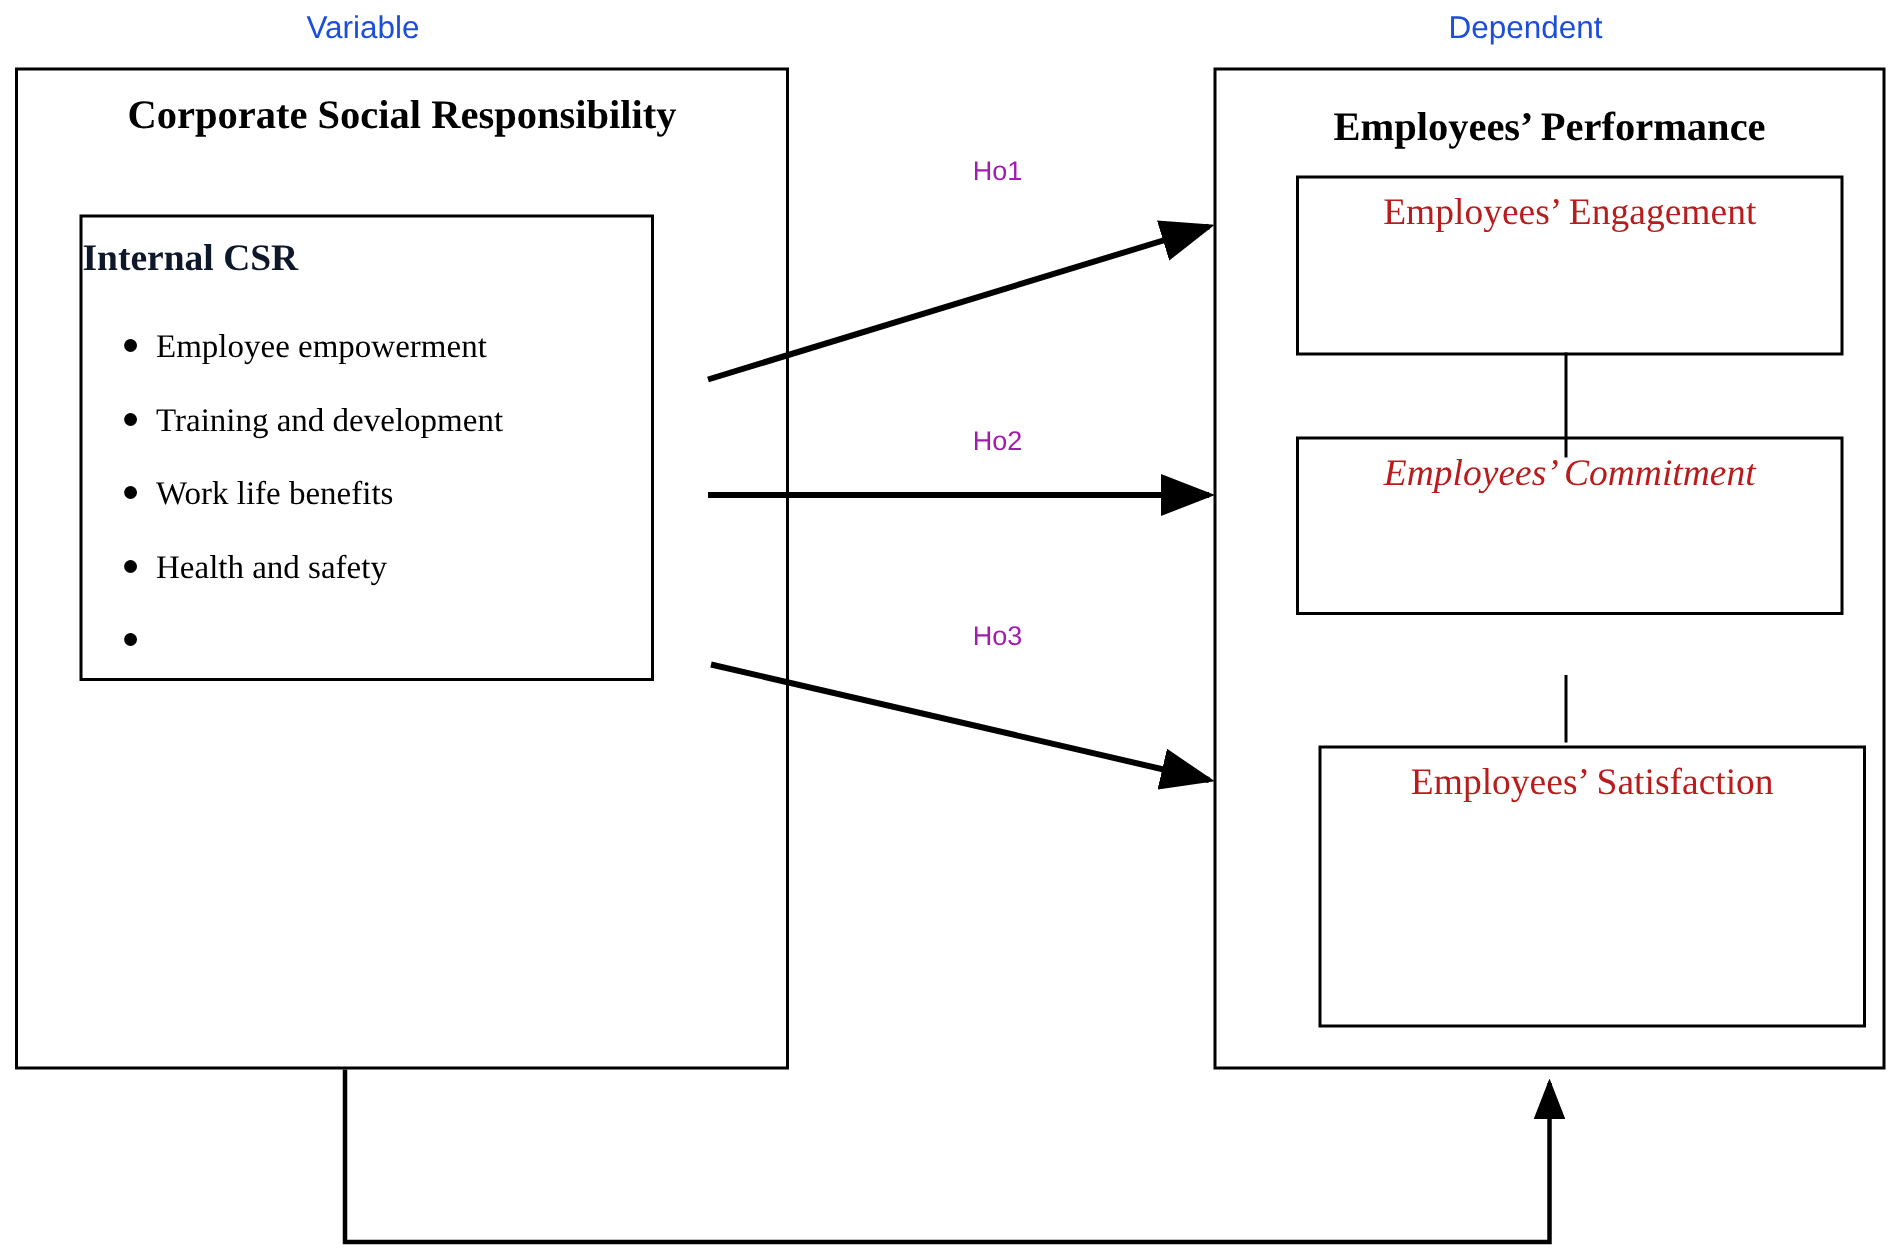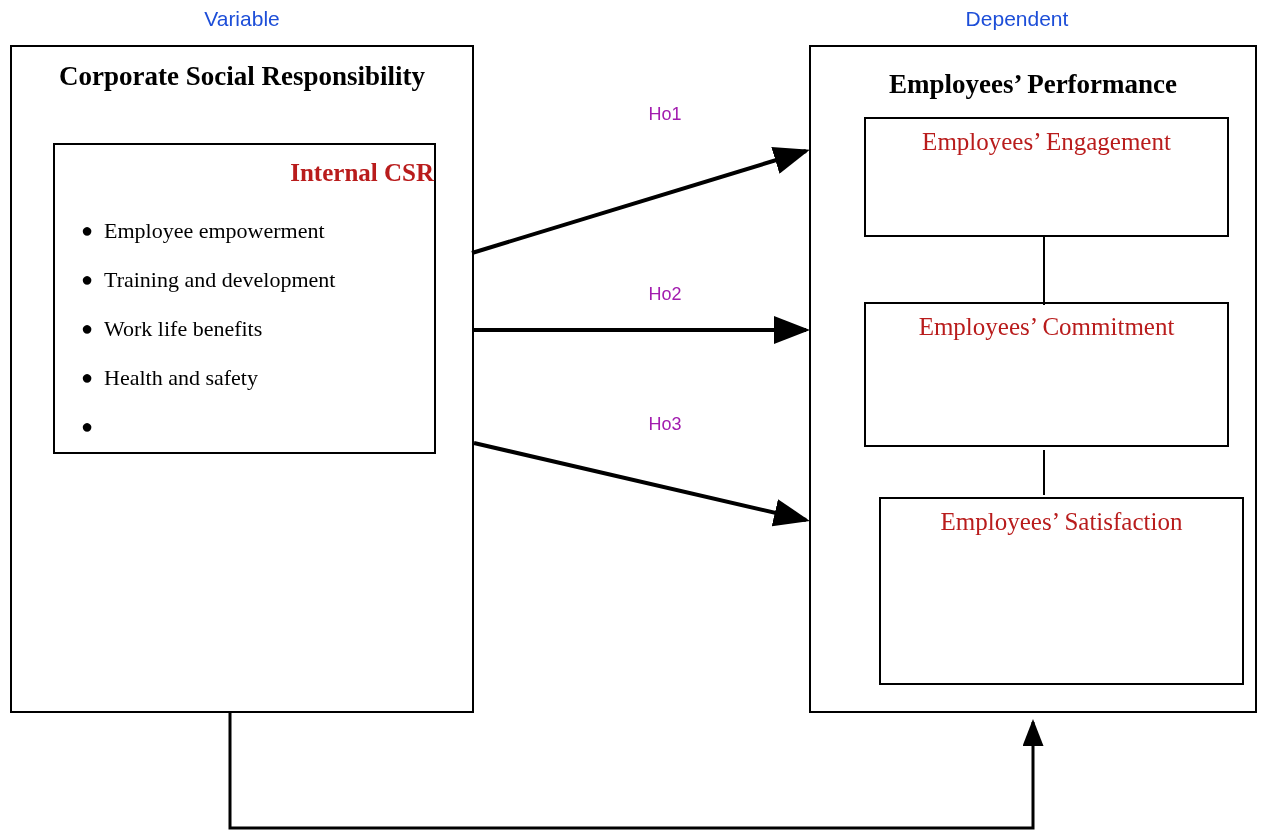--- a/index.html
+++ b/index.html
@@ -26,21 +26,21 @@
   }
   #label-variable  { left: 142px; top: 8px;  width: 200px; }
   #label-dependent { left: 917px; top: 8px;  width: 200px; }
 
   .outer-box {
     position: absolute;
     border: 2px solid #000000;
     background: #ffffff;
     box-sizing: border-box;
   }
-  #box-csr        { left: 10px;  top: 45px;  width: 464px; height: 668px; }
+  #box-csr        { left: 10px;  top: 45px;  width: 516px; height: 668px; }
   #box-perf       { left: 809px; top: 45px;  width: 448px; height: 668px; }
 
   .outer-title {
     position: absolute;
     left: 0; right: 0;
     text-align: center;
     font-family: "Liberation Serif", serif;
     font-weight: bold;
     font-size: 27px;
     color: #000000;
@@ -54,25 +54,25 @@
     border: 2px solid #000000;
     background: #ffffff;
     box-sizing: border-box;
   }
   #box-internal-csr { left: 41px; top: 96px; width: 383px; height: 311px; }
 
   #internal-csr-title {
     position: absolute;
     left: 0; right: 0;
     top: 14px;
-    text-align: right;
+    text-align: left;
     font-family: "Liberation Serif", serif;
     font-weight: bold;
     font-size: 25px;
-    color: #b91c1c;
+    color: #0f172a;
     white-space: nowrap;
   }
   #csr-list {
     position: absolute;
     left: 26px;
     top: 74px;
     right: 8px;
     margin: 0;
     padding: 0;
     list-style: none;
@@ -95,21 +95,21 @@
     line-height: 1.05;
   }
 
   .perf-sub {
     position: absolute;
     border: 2px solid #000000;
     background: #ffffff;
     box-sizing: border-box;
   }
   #sub-engagement  { left: 53px; top: 70px;  width: 365px; height: 120px; }
-  #sub-commitment  { left: 53px; top: 255px; width: 365px; height: 145px; }
+  #sub-commitment  { left: 53px; top: 244px; width: 365px; height: 119px; font-style: italic; }
   #sub-satisfaction{ left: 68px; top: 450px; width: 365px; height: 188px; }
 
   .perf-sub-label {
     position: absolute;
     left: 0; right: 0;
     top: 9px;
     text-align: center;
     font-family: "Liberation Serif", serif;
     font-size: 25px;
     color: #b91c1c;

